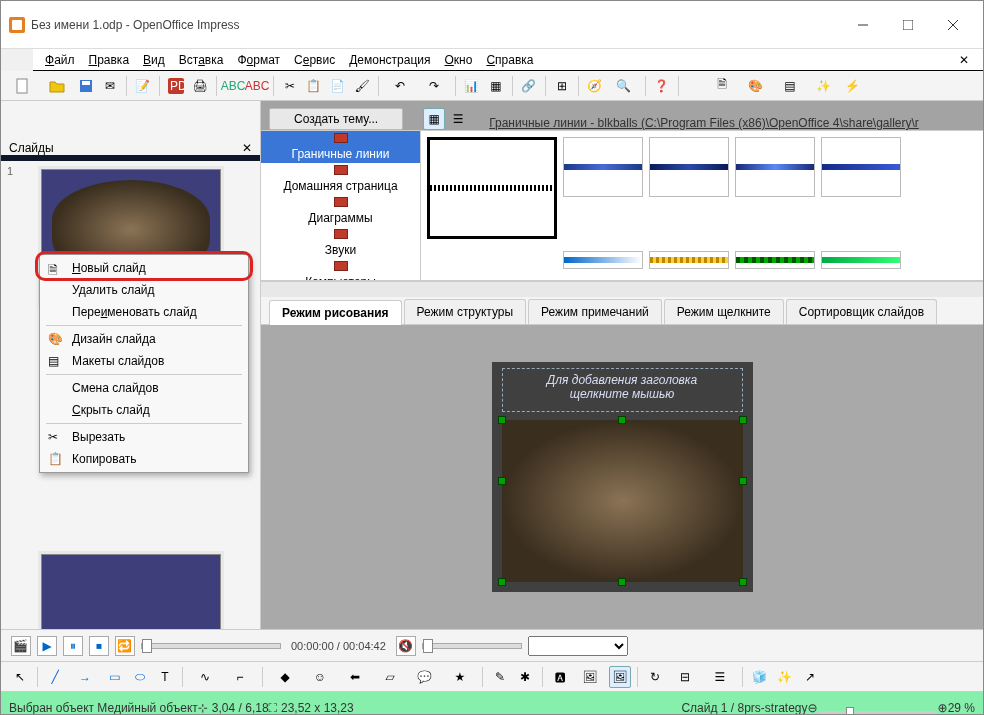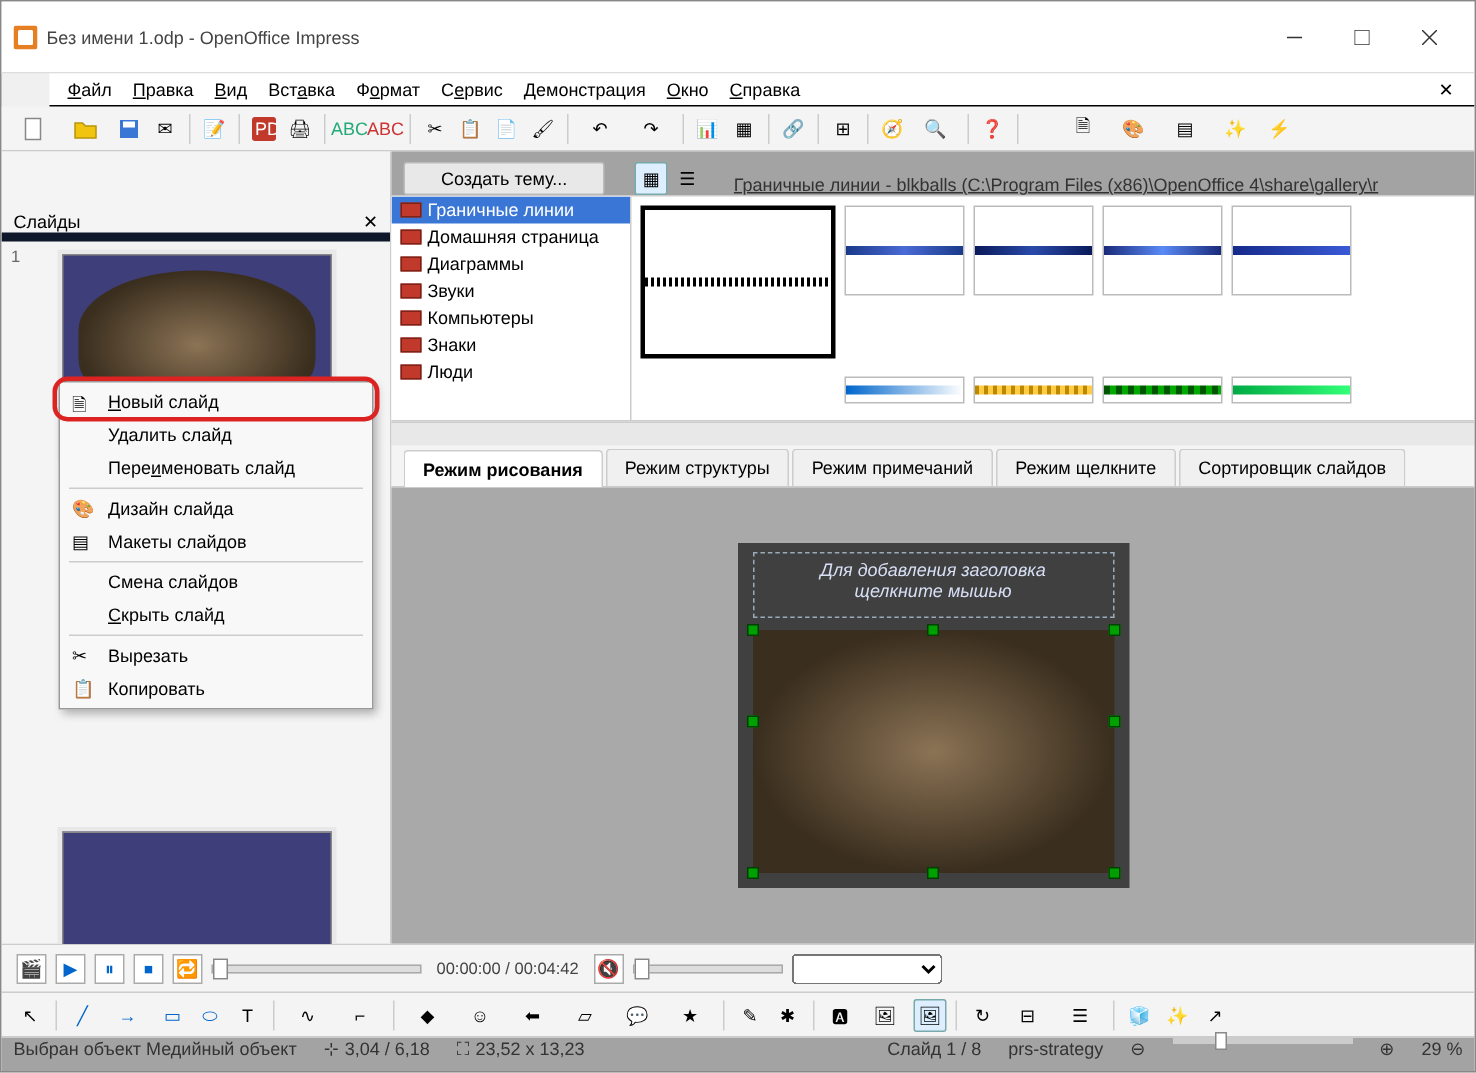--- a/index.html
+++ b/index.html
@@ -24,21 +24,21 @@
 .slidenum { position: absolute; left: 6px; font-size: 11px; color: #666; }
 .thumb { width: 180px; height: 135px; background: #3e3e7a; margin: 4px auto 16px; border: 1px solid #888; box-shadow: 0 0 0 3px #e8e8e8; position: relative; overflow: hidden; }
 .thumb-inner { position: absolute; inset: 10px 10px 24px 10px; background: radial-gradient(ellipse at center, #8b7355 0%, #3a2e1e 70%); border-radius: 50%/40%; }
 .rightarea { flex: 1; display: flex; flex-direction: column; }
 .gallerybar { height: 30px; display: flex; align-items: flex-end; padding: 0 8px; gap: 20px; border-bottom: 1px solid #ccc; background: #a3a3a3; }
 .createbtn { padding: 3px 24px; background: #e8e8e8; border: 1px solid #bbb; border-radius: 2px; }
 .viewicons { display: flex; gap: 2px; }
 .gallerypath { flex: 1; overflow: hidden; white-space: nowrap; color: #333; text-decoration: underline; }
 .gallerybody { height: 150px; display: flex; border-bottom: 1px solid #ccc; background: #fff; }
 .catlist { width: 160px; border-right: 1px solid #ccc; overflow: hidden; background: #fff; }
-.catitem { padding: 2px 6px; display: flex; align-items: center; gap: 4px; cursor: default; }
+.catitem { padding: 2px 6px; display: flex; align-items: center; gap: 4px; cursor: default; flex-direction: column; }
 .catitem.sel { background: #3a76d6; color: #fff; }
 .caticon { width: 14px; height: 10px; background: #c0392b; border: 1px solid #7a2318; }
 .galitems { flex: 1; padding: 6px; display: flex; flex-wrap: wrap; gap: 6px; overflow: hidden; align-content: flex-start; }
 .galitem { width: 80px; height: 60px; border: 1px solid #bbb; background: #fff; position: relative; }
 .galitem.big { width: 130px; height: 102px; border: 3px solid #000; }
 .galitem .stripe { position: absolute; left: 0; right: 0; top: 50%; height: 6px; transform: translateY(-50%); }
 .tabstrip { height: 28px; display: flex; align-items: flex-end; padding: 0 8px; background: #f4f4f4; border-bottom: 1px solid #ccc; }
 .tab { padding: 5px 12px; border: 1px solid #ccc; border-bottom: none; background: #f0f0f0; margin-right: 2px; border-radius: 3px 3px 0 0; }
 .tab.active { background: #fff; font-weight: 600; position: relative; top: 1px; }
 .canvas { flex: 1; background: #a9a9a9; display: flex; align-items: center; justify-content: center; position: relative; overflow: hidden; }
@@ -50,21 +50,21 @@
 .ctxitem { padding: 4px 8px 4px 30px; position: relative; cursor: default; }
 .ctxitem .cicon { position: absolute; left: 6px; top: 4px; width: 16px; height: 16px; }
 .ctxsep { height: 1px; background: #ccc; margin: 2px 4px; }
 .highlight-ring { position: absolute; left: 34px; top: 250px; width: 218px; height: 30px; border: 3px solid #d22; border-radius: 10px; z-index: 101; pointer-events: none; }
 .mediabar { height: 32px; background: #f4f4f4; border-top: 1px solid #ccc; display: flex; align-items: center; padding: 0 10px; gap: 6px; }
 .mediabtn { width: 20px; height: 20px; border: 1px solid #aaa; background: #fff; display: flex; align-items: center; justify-content: center; }
 .timecode { font-size: 11px; color: #444; padding: 0 4px; }
 .slider { flex: 0 0 140px; height: 6px; background: #ddd; border: 1px solid #aaa; position: relative; }
 .slider .knob { position: absolute; top: -5px; width: 10px; height: 14px; background: #fff; border: 1px solid #888; }
 .drawbar { height: 30px; background: #f4f4f4; border-top: 1px solid #ccc; display: flex; align-items: center; padding: 0 8px; gap: 3px; }
-.statusbar { height: 24px; background: #a3a3a3; border-top: 1px solid #ccc; display: flex; align-items: flex-start; padding: 0 8px; gap: 18px; font-size: 11px; color: #333; }
+.statusbar { height: 24px; background: #86efac; border-top: 1px solid #ccc; display: flex; align-items: flex-end; padding: 0 8px; font-size: 11px; color: #333; }
 .statusbar .cell { display: flex; align-items: center; gap: 4px; }
 .zoomslider { width: 120px; height: 4px; background: #ccc; position: relative; }
 .zoomslider .zk { position: absolute; top: -4px; left: 28px; width: 8px; height: 12px; background: #fff; border: 1px solid #888; }
 .hscroll { height: 16px; background: #e8e8e8; border-top: 1px solid #ccc; }
 svg { display: block; }
 </style>
 </head>
 <body>
 
 <div class="titlebar">

